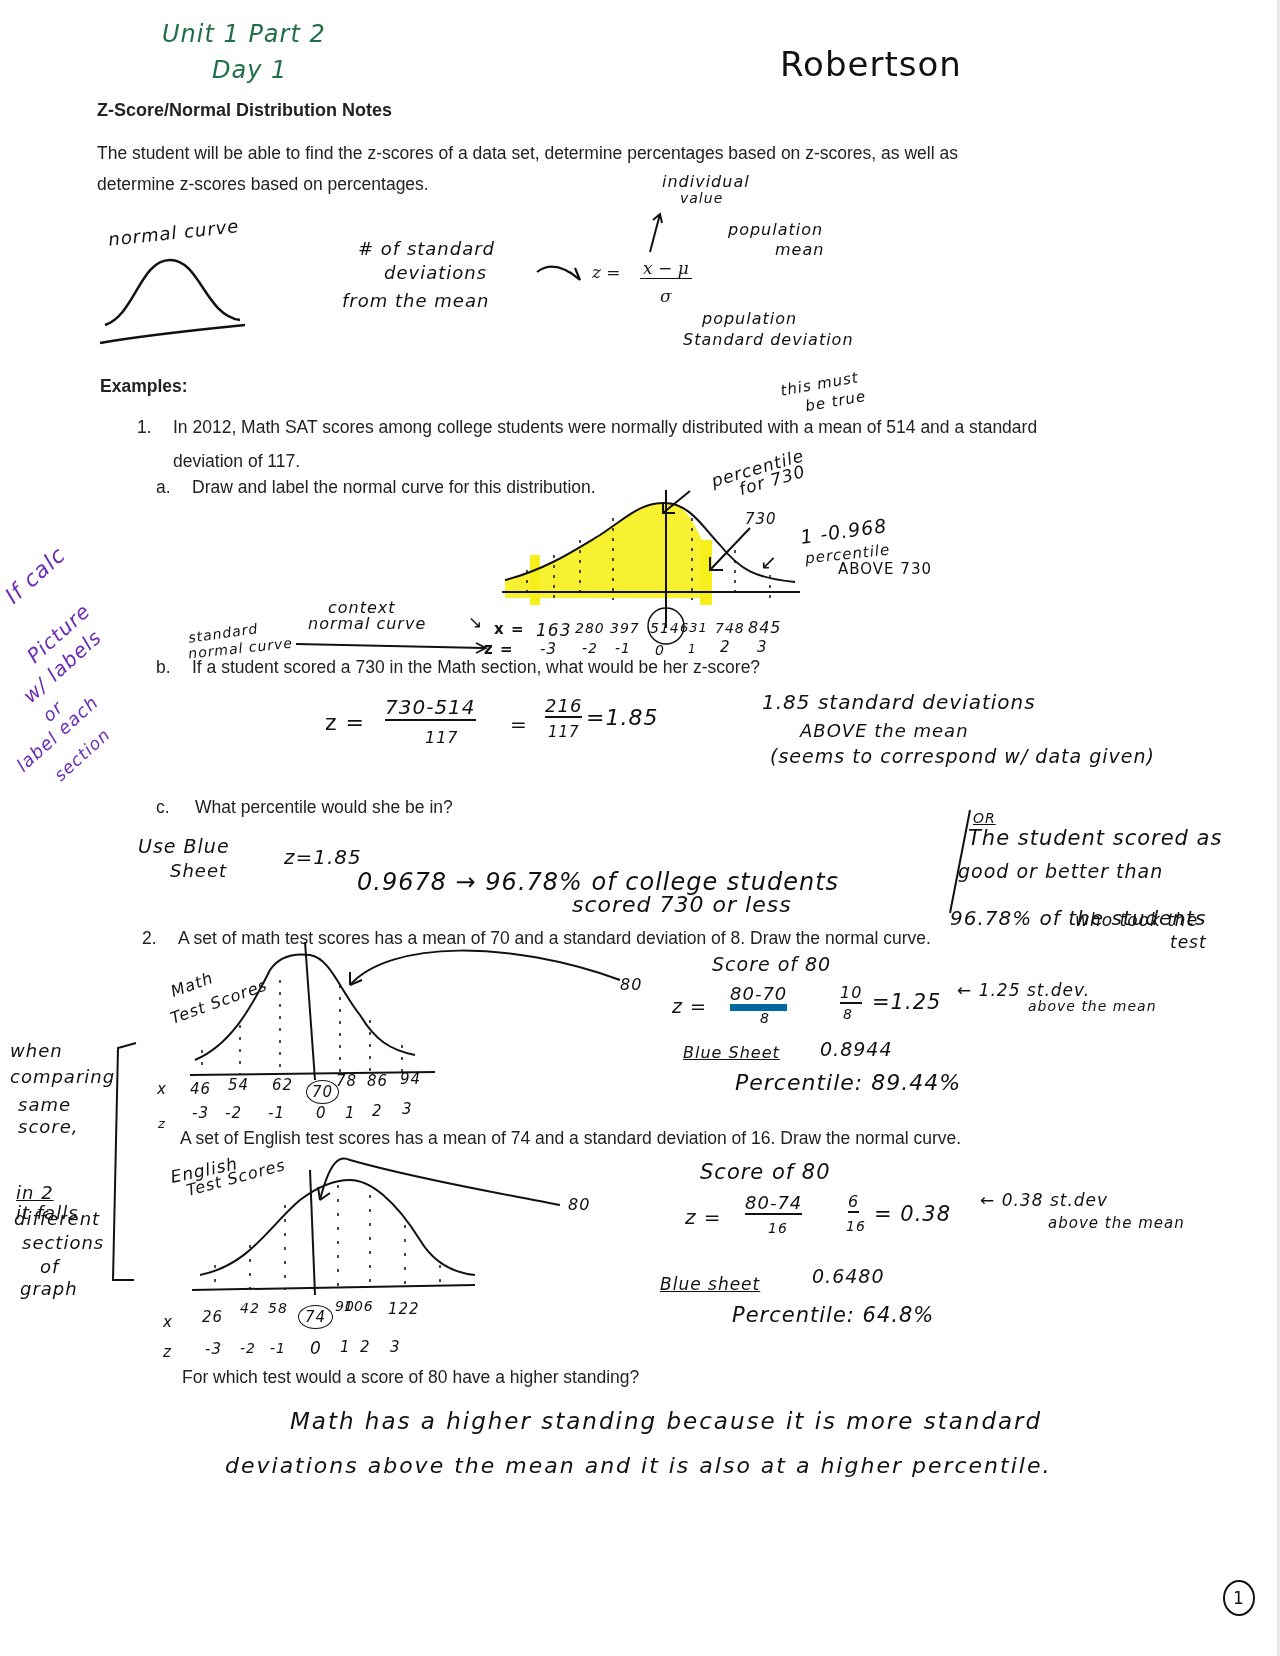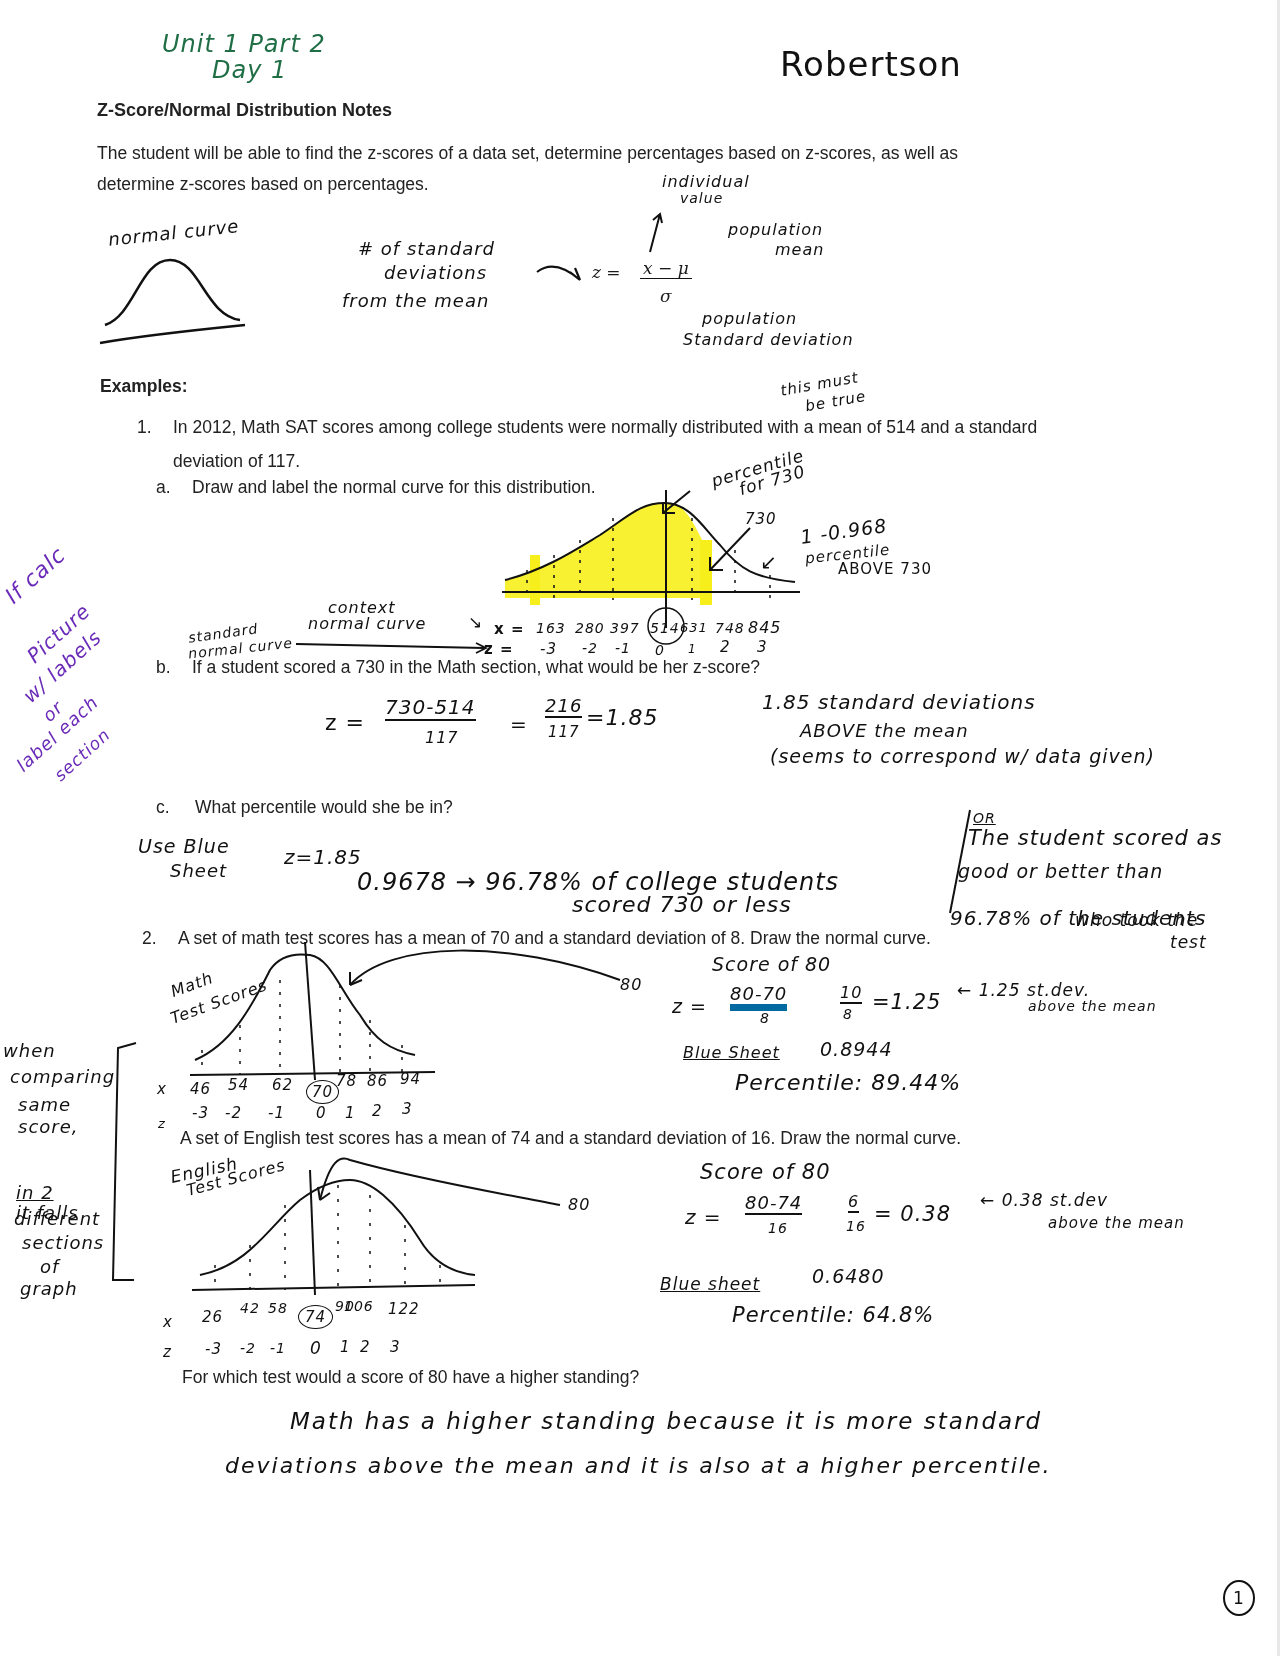--- a/index.html
+++ b/index.html
@@ -12,21 +12,21 @@
   .purple{color:#6a2bb8;}
   .ul{text-decoration:underline;}
   svg{position:absolute;overflow:visible;}
   .page-edge{position:absolute;right:0;top:0;width:3px;height:1656px;background:#e8e8e8;}
 </style>
 </head>
 <body>
 
 <div class="page-edge"></div>
 
-<div class="abs hand green" style="left:162px;top:30px;font-size:24px;">Unit 1 Part 2</div>
+<div class="abs hand green" style="left:162px;top:20px;font-size:24px;">Unit 1 Part 2</div>
 <div class="abs hand green" style="left:212px;top:56px;font-size:24px;">Day 1</div>
 <div class="abs hand" style="left:780px;top:44px;font-size:34px;font-style:normal;">Robertson</div>
 <div class="abs print bold" style="left:97px;top:100px;font-size:18px;">Z-Score/Normal Distribution Notes</div>
 
 <div class="abs print" style="left:97px;top:143px;">The student will be able to find the z-scores of a data set, determine percentages based on z-scores, as well as</div>
 <div class="abs print" style="left:97px;top:174px;">determine z-scores based on percentages.</div>
 
 <div class="abs hand" style="left:108px;top:222px;font-size:18px;transform:rotate(-6deg);">normal curve</div>
 <svg style="left:95px;top:255px;" width="160" height="95">
   <path d="M10 70 C40 60 45 5 75 5 C105 5 110 60 145 65" fill="none" stroke="#111" stroke-width="2.5"></path>
@@ -98,21 +98,21 @@
 <div class="abs hand" style="left:328px;top:598px;font-size:16px;">context</div>
 <div class="abs hand" style="left:308px;top:614px;font-size:16px;">normal curve</div>
 <div class="abs hand" style="left:468px;top:612px;font-size:17px;">↘</div>
 <div class="abs hand" style="left:188px;top:625px;font-size:14px;transform:rotate(-8deg);">standard</div>
 <div class="abs hand" style="left:188px;top:640px;font-size:14px;transform:rotate(-6deg);">normal curve</div>
 <svg style="left:296px;top:640px;" width="200" height="15">
   <path d="M0 4 L188 8 M180 3 L190 8 L180 13" fill="none" stroke="#111" stroke-width="1.8"></path>
 </svg>
 
 <div class="abs hand" style="left:494px;top:620px;font-size:15px;font-weight:bold;font-style:normal;">x =</div>
-<div class="abs hand" style="left:536px;top:620px;font-size:14px;">163</div>
+<div class="abs hand" style="left:536px;top:620px;font-size:17px;">163</div>
 <div class="abs hand" style="left:575px;top:620px;font-size:14px;">280</div>
 <div class="abs hand" style="left:610px;top:620px;font-size:14px;">397</div>
 <div class="abs hand" style="left:650px;top:620px;font-size:14px;">514</div>
 <div class="abs hand" style="left:680px;top:620px;font-size:13px;">631</div>
 <div class="abs hand" style="left:715px;top:620px;font-size:14px;">748</div>
 <div class="abs hand" style="left:748px;top:618px;font-size:16px;">845</div>
 <div class="abs hand" style="left:484px;top:640px;font-size:15px;font-weight:bold;font-style:normal;">z =</div>
 <div class="abs hand" style="left:540px;top:640px;font-size:15px;">-3</div>
 <div class="abs hand" style="left:582px;top:640px;font-size:14px;">-2</div>
 <div class="abs hand" style="left:615px;top:640px;font-size:14px;">-1</div>
@@ -201,21 +201,21 @@
 <div class="abs hand" style="left:760px;top:1010px;font-size:14px;">8</div>
 <div class="abs hand" style="left:840px;top:983px;font-size:16px;border-bottom:2px solid #111;">10</div>
 <div class="abs hand" style="left:843px;top:1006px;font-size:14px;">8</div>
 <div class="abs hand" style="left:872px;top:990px;font-size:21px;">=1.25</div>
 <div class="abs hand" style="left:957px;top:980px;font-size:17px;">← 1.25 st.dev.</div>
 <div class="abs hand" style="left:1028px;top:998px;font-size:14px;">above the mean</div>
 <div class="abs hand ul" style="left:683px;top:1043px;font-size:16px;">Blue Sheet</div>
 <div class="abs hand" style="left:820px;top:1038px;font-size:19px;">0.8944</div>
 <div class="abs hand" style="left:735px;top:1070px;font-size:22px;">Percentile: 89.44%</div>
 
-<div class="abs hand" style="left:3px;top:1040px;font-size:18px;">when</div>
+<div class="abs hand" style="left:10px;top:1040px;font-size:18px;">when</div>
 <div class="abs hand" style="left:10px;top:1066px;font-size:18px;">comparing</div>
 <div class="abs hand" style="left:18px;top:1094px;font-size:18px;">same</div>
 <div class="abs hand" style="left:18px;top:1116px;font-size:18px;">score,</div>
 <div class="abs hand" style="left:16px;top:1202px;font-size:18px;">it falls</div>
 <div class="abs hand" style="left:16px;top:1182px;font-size:18px;text-decoration:underline;">in 2</div>
 <div class="abs hand" style="left:14px;top:1208px;font-size:18px;">different</div>
 <div class="abs hand" style="left:22px;top:1232px;font-size:18px;">sections</div>
 <div class="abs hand" style="left:40px;top:1256px;font-size:18px;">of</div>
 <div class="abs hand" style="left:20px;top:1278px;font-size:18px;">graph</div>
 <svg style="left:108px;top:1040px;" width="30" height="250">

